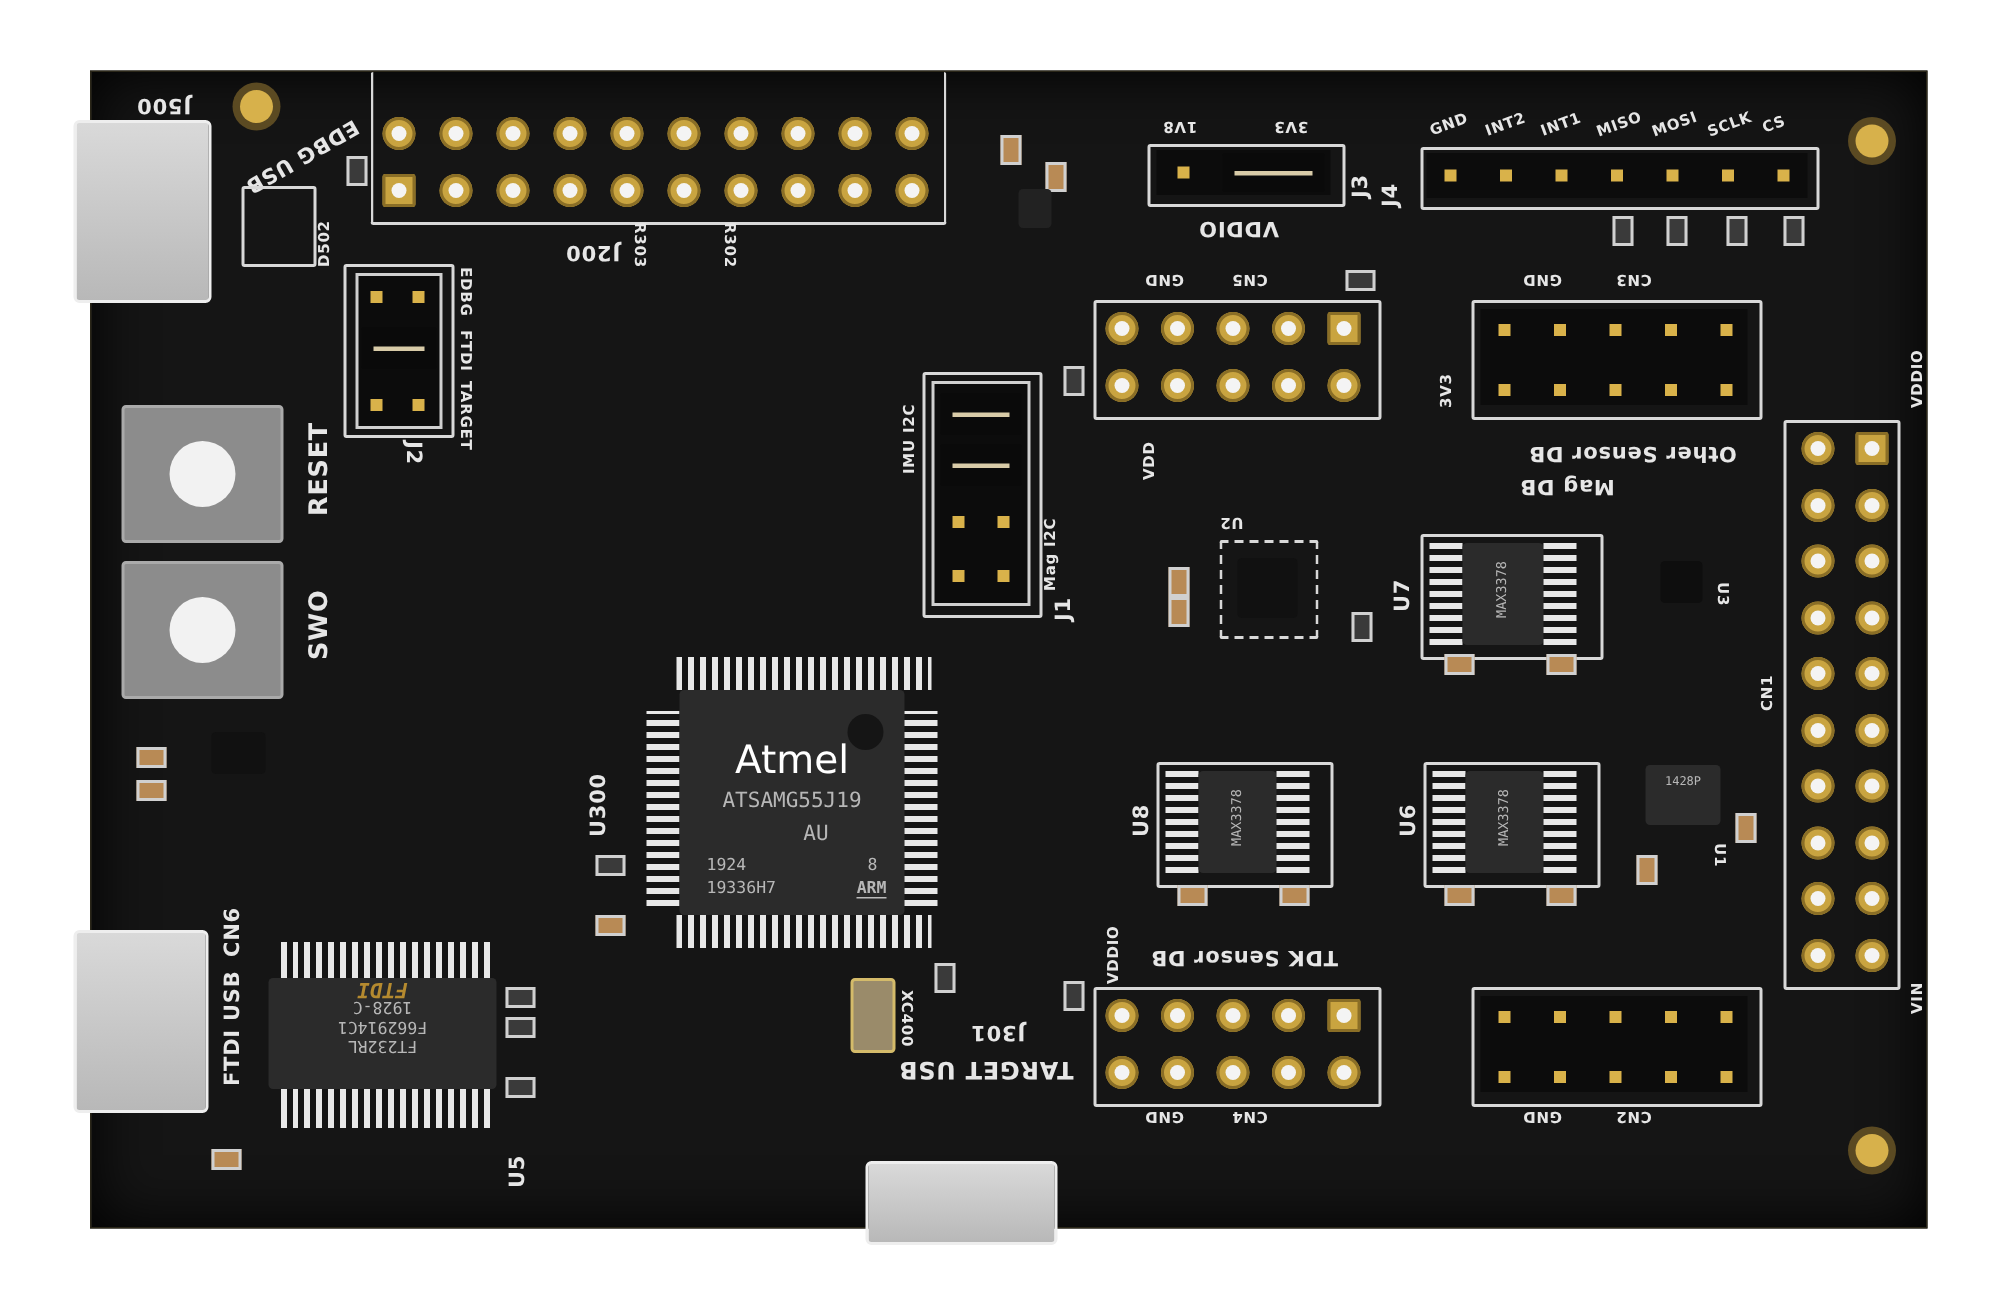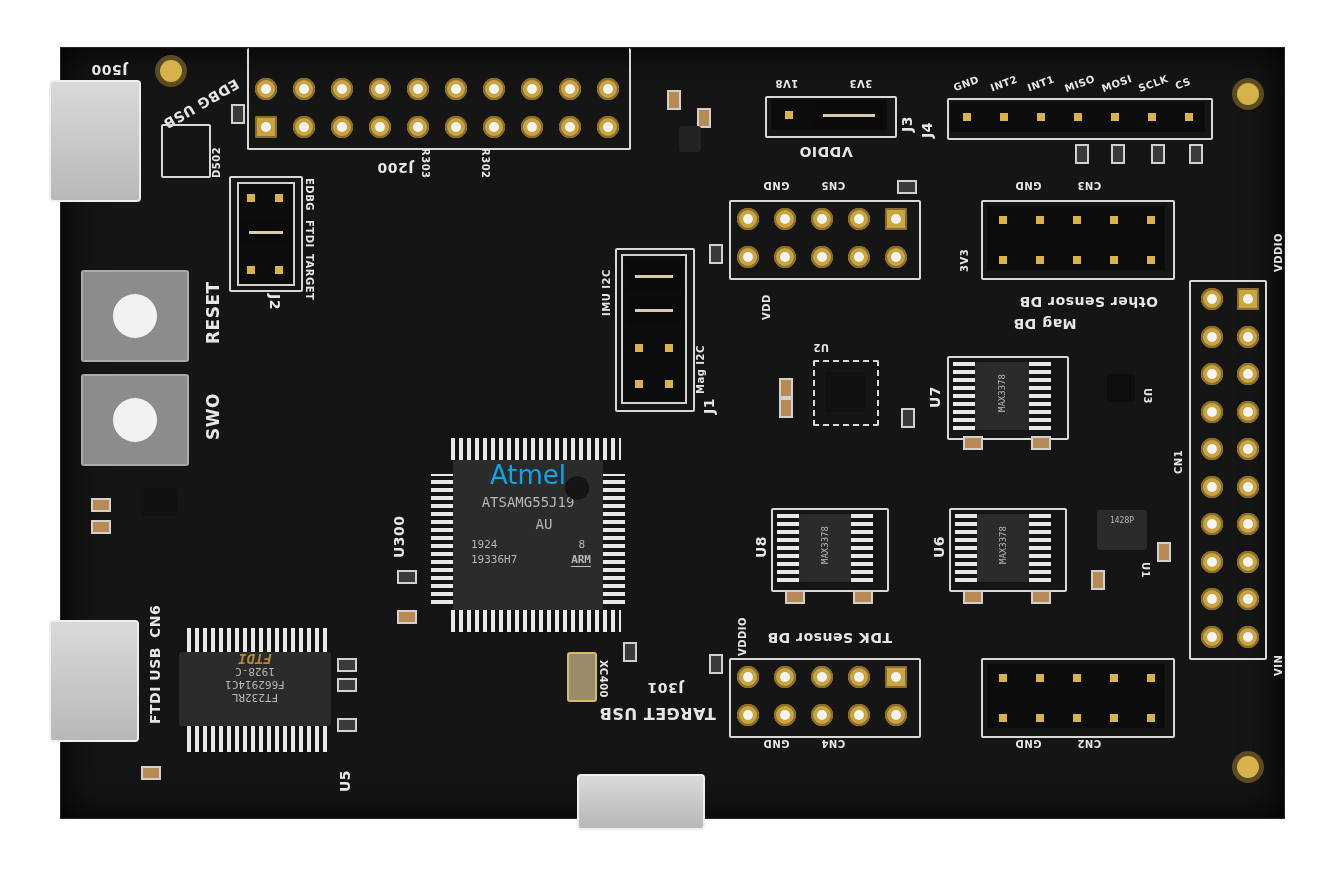--- a/index.html
+++ b/index.html
@@ -80,21 +80,21 @@
       <div>1928-C</div>
       <div style="color:#b58a2f;font-weight:bold;font-style:italic;font-size:14px;">FTDI</div>
     </div>
   </div>
   <div class="pins-h" style="left:126px;top:678px;width:142px;height:26px;"></div>
   <span class="silk r90" style="left:276px;top:744px;">U5</span>
 
   <div class="pins-h" style="left:390px;top:390px;width:170px;height:22px;"></div>
   <div class="pins-v" style="left:370px;top:426px;height:130px;width:22px;background:repeating-linear-gradient(0deg,#e8e8e8 0 4px,transparent 4px 8px);"></div>
   <div class="chip" style="left:392px;top:412px;width:150px;height:150px;">
-    <div style="font-family:'DejaVu Sans',sans-serif;font-size:26px;margin-top:0;color:#0ea5e9;">Atmel</div>
+    <div style="font-family:'DejaVu Sans',sans-serif;font-size:26px;margin-top:32px;color:#ffffff;">Atmel</div>
     <div style="font-size:14px;margin-top:4px;">ATSAMG55J19</div>
     <div style="font-size:14px;margin-top:6px;padding-left:32px;">AU</div>
     <div style="display:flex;justify-content:space-between;padding:6px 18px 0 18px;font-size:11px;">
       <span>1924</span>
       <span>8</span>
     </div>
     <div style="display:flex;justify-content:space-between;padding:2px 12px 0 18px;font-size:11px;">
       <span>19336H7</span>
       <span style="font-weight:bold;border-bottom:1px solid #bbb;">ARM</span>
     </div>

